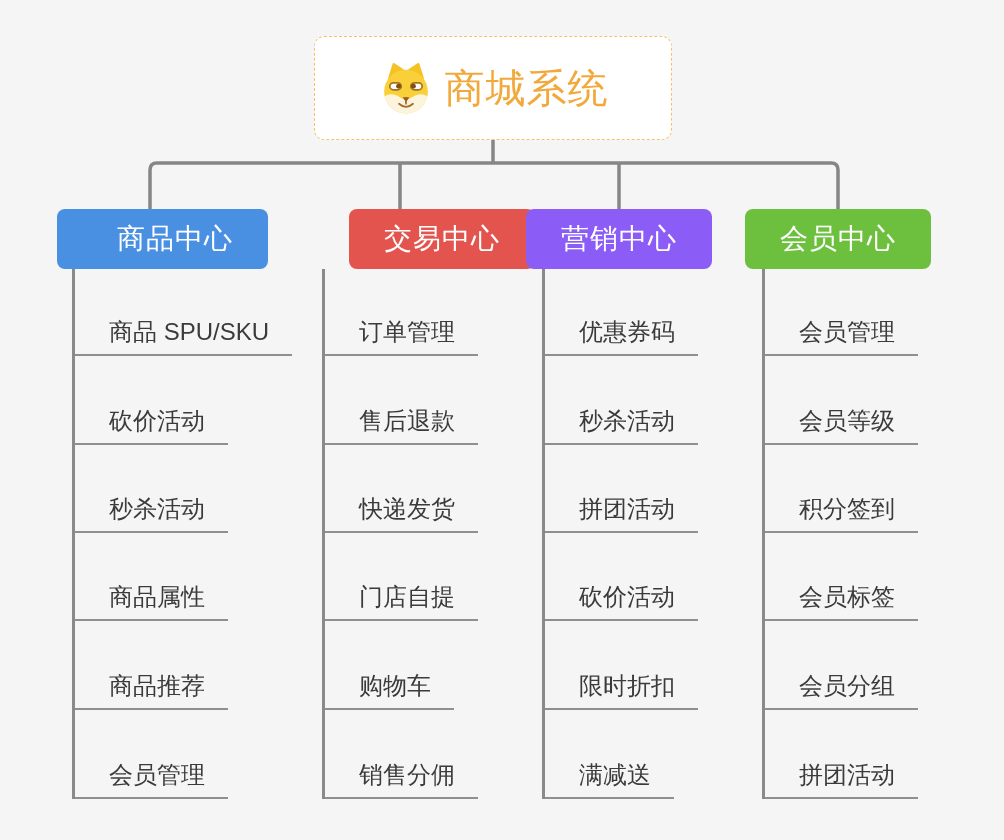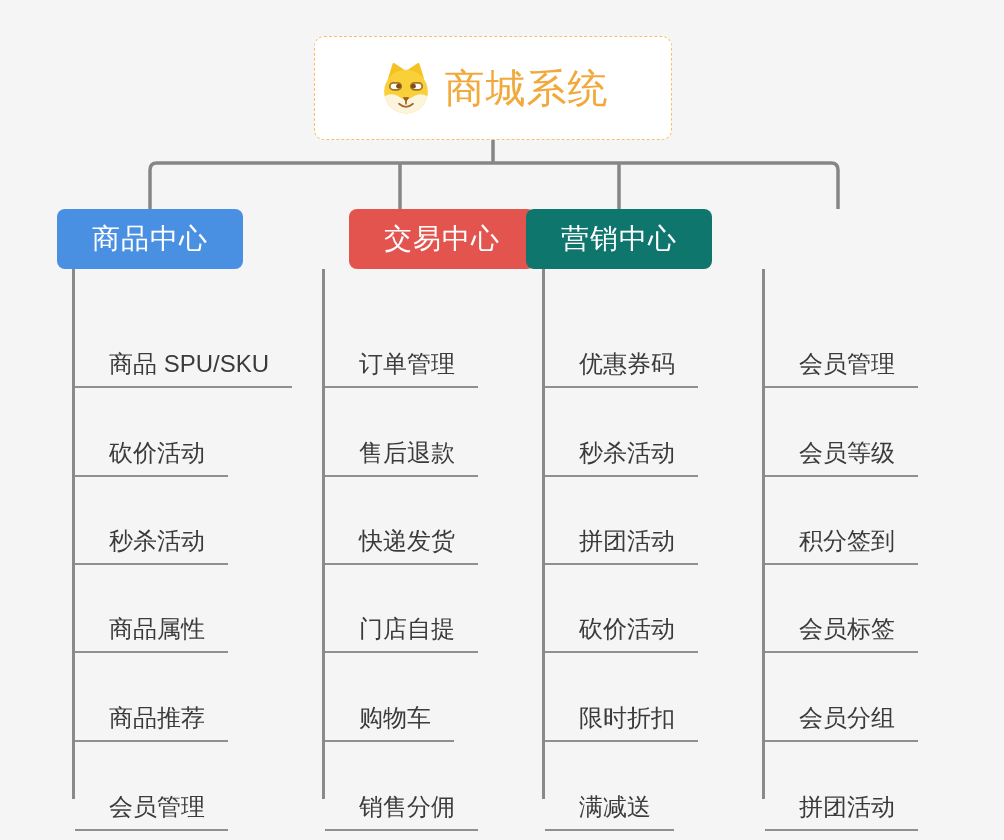--- a/index.html
+++ b/index.html
@@ -58,21 +58,20 @@
     position:absolute; left:0;
     height:40px;
     box-sizing:border-box;
     width:max-content;
     padding:0 23px 6px 34px;
     border-bottom:2px solid #8f8f8f;
     display:flex; align-items:flex-end;
     font-size:24px; color:#3b3b3b;
     white-space:nowrap;
     cursor:default;
-    margin-top:32px;
   }
   .r0 { top:47px; }
   .r1 { top:136px; }
   .r2 { top:224px; }
   .r3 { top:312px; }
   .r4 { top:401px; }
   .r5 { top:490px; }
 </style>
 </head>
 <body>
@@ -102,23 +101,24 @@
         <rect x="37.5" y="26" width="13" height="8" rx="4" fill="#ffffff" stroke="#a8741f" stroke-width="2"></rect>
         <circle cx="23.5" cy="30" r="2.8" fill="#7c4f12"></circle>
         <circle cx="40.5" cy="30" r="2.8" fill="#7c4f12"></circle>
         <path d="M29 43 h6 l-3 4.5 z" fill="#9c5b22" stroke="#9c5b22" stroke-linejoin="round"></path>
         <path d="M32 47 v3 M24 50 q8 7 16 0" stroke="#a86a28" stroke-width="2" fill="none" stroke-linecap="round"></path>
       </svg>
     </span>
     <span class="root-label" style="color: rgb(242, 169, 60);">商城系统</span>
   </div>
 
-  <div class="branch-head bh-0" style="background: rgb(74, 144, 226);">商品中心</div>
+  <div class="branch-head bh-0" style="background: rgb(74, 144, 226); padding-left: 25px;">商品中心</div>
   <div class="branch-head bh-1" style="background: rgb(228, 84, 78);">交易中心</div>
-  <div class="branch-head bh-2" style="background: #0f766e;">营销中心</div>
+  <div class="branch-head bh-2" style="background: #8b5cf6;">营销中心</div>
+  <div class="branch-head bh-3" style="background: rgb(109, 192, 62);">会员中心</div>
 
   <div class="col col-0">
     <div class="leaf r0">商品 SPU/SKU</div>
     <div class="leaf r1">砍价活动</div>
     <div class="leaf r2">秒杀活动</div>
     <div class="leaf r3">商品属性</div>
     <div class="leaf r4">商品推荐</div>
     <div class="leaf r5">会员管理</div>
   </div>
 

